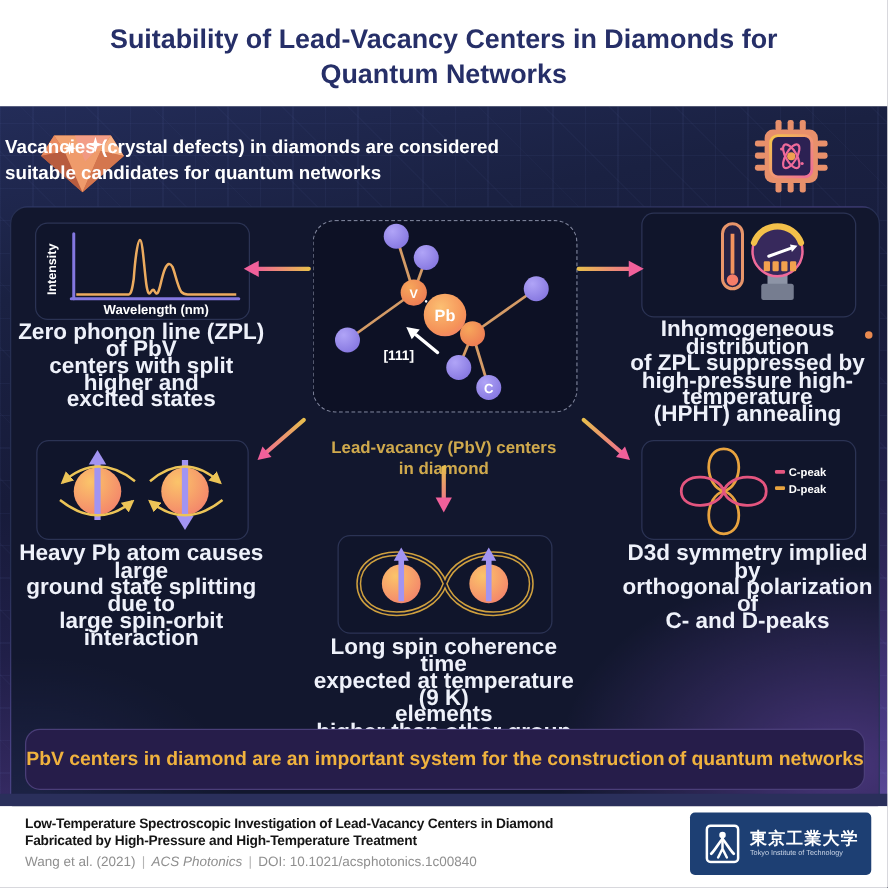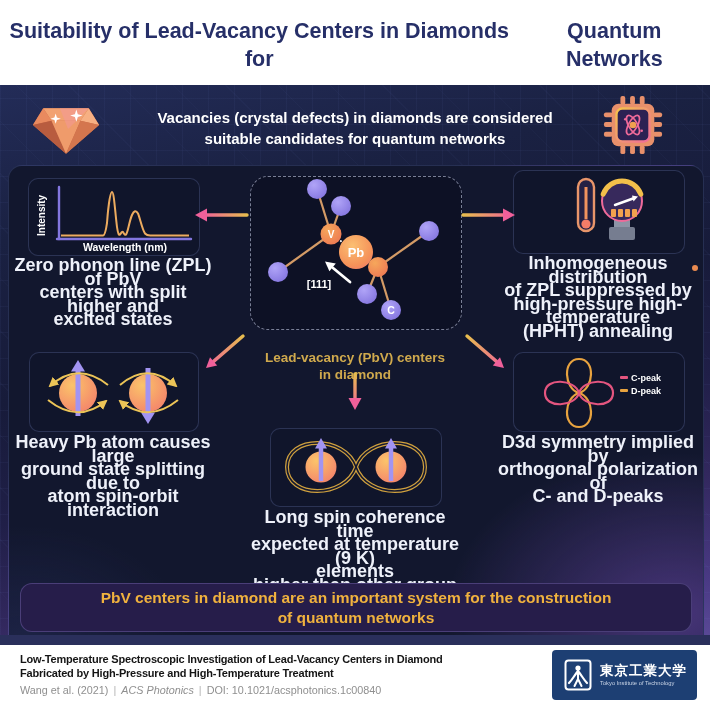--- a/index.html
+++ b/index.html
@@ -1,58 +1,58 @@
 <!DOCTYPE html>
 <html><head>
 <meta charset="utf-8">
 <style>
   html,body{margin:0;padding:0;background:#fff;}
   .stage{position:relative;width:710px;height:710px;overflow:hidden;background:#fff;
          font-family:"Liberation Sans",sans-serif;}
   
   .title-area{position:absolute;top:0;left:0;width:710px;height:85px;background:#fff;
-              display:flex;flex-direction:row;align-items:center;justify-content:center;padding-top:2px;}
+              display:flex;flex-direction:column;align-items:center;justify-content:center;padding-top:2px;}
   .title-line{font-size:21.5px;font-weight:700;color:#262f68;line-height:28px;text-align:center;}
   
   .poster{position:absolute;top:85px;left:0;width:710px;height:560px;
     background:linear-gradient(168deg,#232c58 0%,#1a2142 22%,#171b3a 45%,#201f48 62%,#32285e 76%,#4a3a85 91%,#5c4b99 100%);}
   .poster::before{content:"";position:absolute;inset:0;pointer-events:none;
     background-image:
       repeating-linear-gradient(90deg,rgba(120,140,220,0.055) 0 1px,transparent 1px 26px),
       repeating-linear-gradient(0deg,rgba(120,140,220,0.055) 0 1px,transparent 1px 26px),
       repeating-linear-gradient(45deg,rgba(120,140,220,0.035) 0 1px,transparent 1px 37px);}
   .poster-bottom-strip{position:absolute;left:0;bottom:0;width:710px;height:10px;background:#2a2f5b;}
   .main-panel{position:absolute;left:8px;top:80px;width:694px;height:486px;border-radius:14px;
     border:1px solid rgba(100,120,190,0.25);
     background:
       radial-gradient(55% 55% at 96% 92%,rgba(124,82,196,0.50),rgba(124,82,196,0) 60%),
       radial-gradient(40% 40% at 2% 98%,rgba(60,70,140,0.25),rgba(60,70,140,0) 60%),
       #12172e;}
   .node-dot{position:absolute;left:692px;top:180px;width:6px;height:6px;border-radius:50%;background:#e98a50;}
   
   .banner{position:absolute;left:4px;top:4px;width:702px;height:74px;}
-  .banner-text{position:absolute;left:0;right:0;top:18px;text-align:center;color:#fff;
+  .banner-text{position:absolute;left:0;right:0;top:18px;color:#fff;
                font-weight:700;font-size:15px;line-height:21px;}
   .icon-diamond{position:absolute;left:24px;top:9px;}
   .icon-chip{position:absolute;right:42px;top:4px;}
   
   .panel{position:absolute;background:#10152b;border:1px solid rgba(140,160,230,0.22);border-radius:10px;}
   .panel-center{position:absolute;background:rgba(8,11,24,0.40);border:1.5px dashed rgba(212,218,245,0.55);border-radius:18px;}
   .cap{position:absolute;text-align:center;color:#eef1fa;font-weight:700;font-size:18px;line-height:13.5px;}
   .cap-gold{position:absolute;text-align:center;color:#cfa94d;font-weight:700;font-size:13.5px;line-height:17px;}
   
   .legend{position:absolute;font-size:9px;font-weight:700;color:#fff;}
   .legend-row{display:flex;align-items:center;height:13px;justify-content:space-between;}
   .legend-dash{width:8px;height:2.5px;margin-right:3px;border-radius:1px;}
   .dash-c{background:#e4557f;}
   .dash-d{background:#e8a33f;}
   
   .conclusion{position:absolute;left:20px;top:498px;width:670px;height:47px;background:#261d4a;
-    border:1px solid rgba(160,140,230,0.30);border-radius:12px;display:flex;flex-direction:column;
-    align-items:center;justify-content:center;}
+    border:1px solid rgba(160,140,230,0.30);border-radius:12px;display:flex;flex-direction:row;
+    align-items:center;justify-content:space-between;}
   .conclusion div{color:#f0b23e;font-weight:700;font-size:15.5px;line-height:20px;text-align:center;}
   
   .footer{position:absolute;top:645px;left:0;width:710px;height:65px;background:#fff;}
   .paper-title{position:absolute;left:20px;top:7px;font-size:11px;font-weight:700;color:#151515;
                line-height:14px;letter-spacing:-0.2px;}
   .citation{position:absolute;left:20px;top:39px;font-size:10.8px;color:#8f8f8f;}
   .citation .journal{font-style:italic;}
   .citation .sep{margin:0 5px;color:#b5b5b5;}
   .logo{position:absolute;right:13px;top:5px;width:145px;height:50px;background:#1d3f73;border-radius:4px;
         display:flex;align-items:center;}
@@ -256,21 +256,21 @@
           <path d="M78,32 Q48,8 20,33" marker-end="url(#yh)"></path>
           <path d="M18,47 Q48,71 76,48" marker-end="url(#yh)"></path>
           <path d="M90,32 Q118,8 146,33" marker-end="url(#yh)"></path>
           <path d="M148,47 Q118,71 90,48" marker-end="url(#yh)"></path>
         </g>
       </svg>
     </div>
     <div class="cap" style="left:10px;top:351px;width:206px;">
       <div>Heavy Pb atom causes large</div>
       <div>ground state splitting due to</div>
-      <div>atom spin-orbit interaction</div>
+      <div>large spin-orbit interaction</div>
     </div>
 
     <div class="panel" style="left:270px;top:343px;width:170px;height:77px;">
       <svg width="170" height="77" viewBox="0 0 170 77">
         <path d="M85,38 C74,6 16,6 16,38 C16,70 74,70 85,38 C96,6 154,6 154,38 C154,70 96,70 85,38 Z" fill="none" stroke="#cfa03e" stroke-width="4"></path>
         <path d="M85,38 C74,6 16,6 16,38 C16,70 74,70 85,38 C96,6 154,6 154,38 C154,70 96,70 85,38 Z" fill="none" stroke="#14182f" stroke-width="1.6"></path>
         <circle cx="50" cy="38" r="15.5" fill="url(#sphB)"></circle>
         <circle cx="120" cy="38" r="15.5" fill="url(#sphB)"></circle>
         <g>
           <line x1="50" y1="52" x2="50" y2="18" stroke="#a294f2" stroke-width="4.5"></line>

